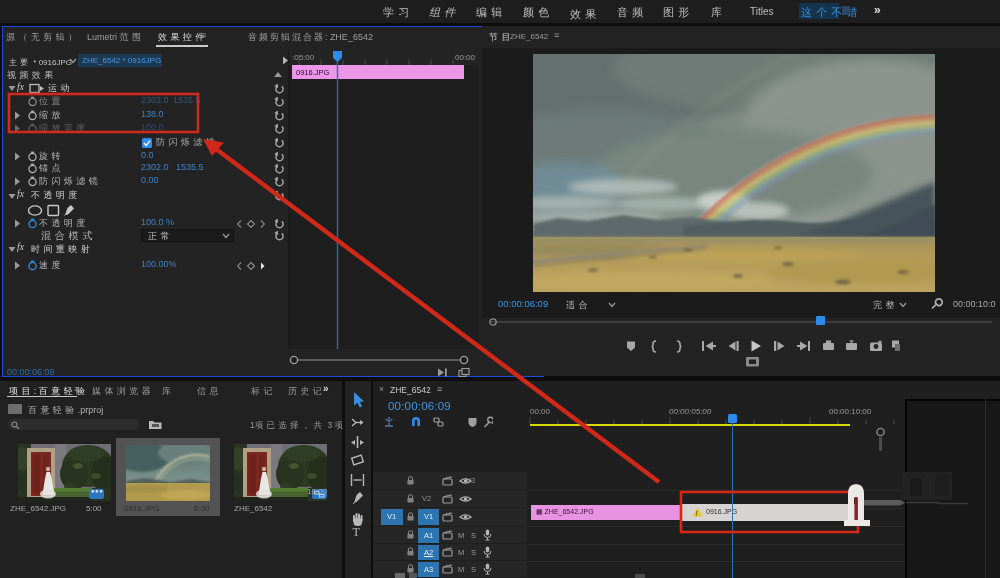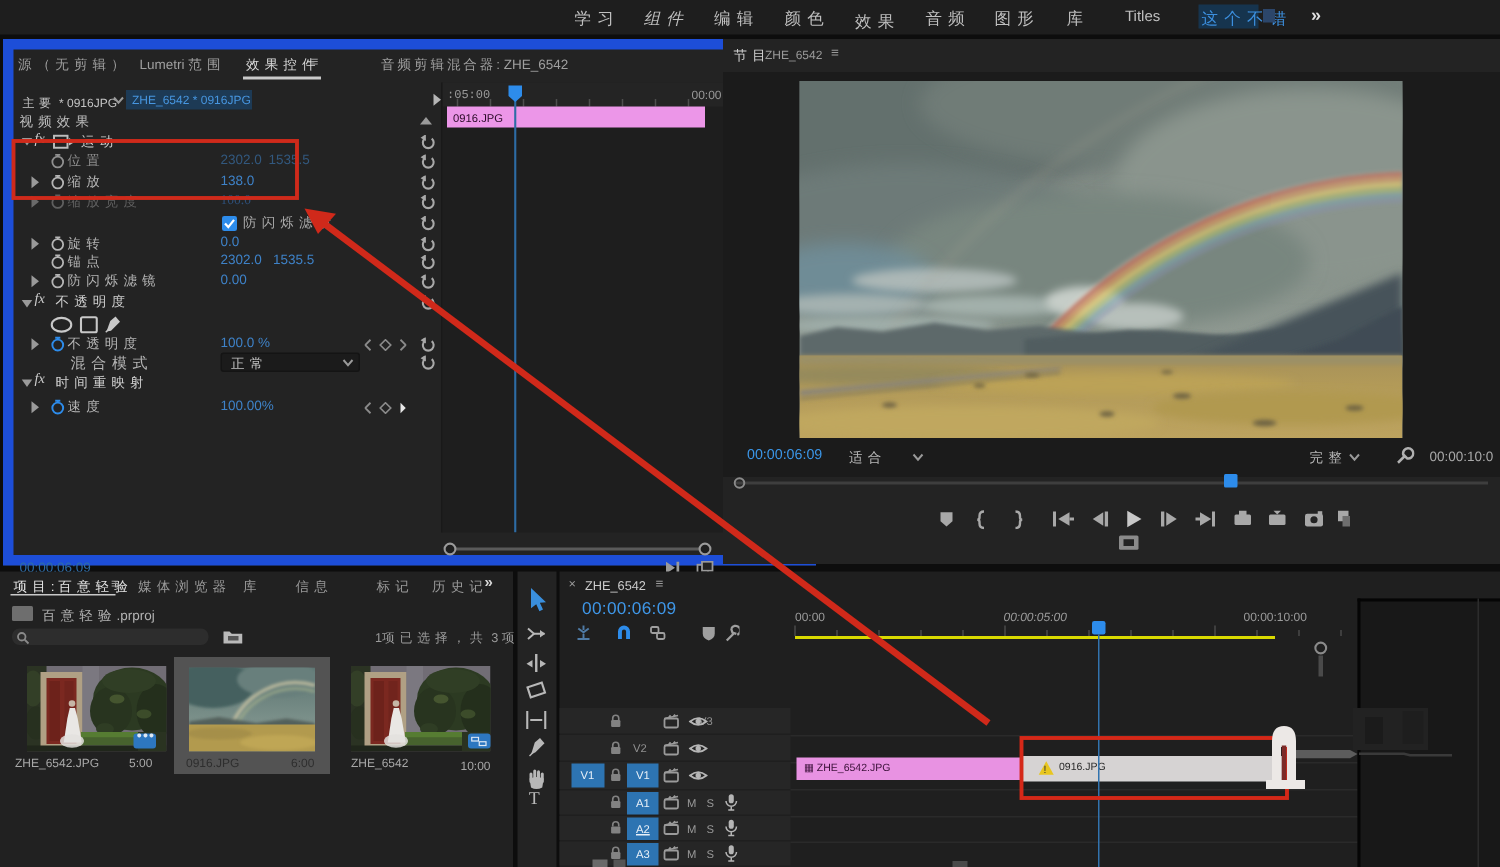--- a/index.html
+++ b/index.html
@@ -20,42 +20,42 @@
 <div class="t" style="left:570px;top:7px;font-size:11px;color:#bfbfbf;"><span class="cjk">效果</span></div>
 <div class="t" style="left:617px;top:5px;font-size:11px;color:#bfbfbf;"><span class="cjk">音频</span></div>
 <div class="t" style="left:663px;top:5px;font-size:11px;color:#bfbfbf;"><span class="cjk">图形</span></div>
 <div class="t" style="left:711px;top:5px;font-size:11px;color:#bfbfbf;"><span class="cjk">库</span></div>
 <div class="t" style="left:750px;top:6px;font-size:10px;color:#bfbfbf;">Titles</div>
 <div class="abs" style="left:799px;top:3px;width:40px;height:16px;background:#16344e;"></div>
 <div class="t" style="left:801px;top:5px;font-size:11px;color:#3c8fde;"><span class="cjk">这个不错</span></div>
 <div class="abs" style="left:842px;top:6px;width:8px;height:9px;background:#2c466a;"></div>
 <div class="t" style="left:874px;top:3px;font-size:12px;color:#e0e0e0;font-weight:bold;">»</div>
 
-<div class="panel" id="ecp" style="left:2px;top:26px;width:542px;height:351px;background:#232323;border:7px solid #1d4ed8;box-sizing:border-box;">
+<div class="panel" id="ecp" style="left:2px;top:26px;width:542px;height:351px;background:#232323;border:1px solid #1d4ed8;box-sizing:border-box;">
 
   <div class="t" style="left:3px;top:4px;font-size:9px;color:#9f9f9f;"><span class="cjk">源（无剪辑）</span></div>
   <div class="t" style="left:84px;top:4px;font-size:9px;color:#9f9f9f;">Lumetri <span class="cjk">范围</span></div>
   <div class="t" style="left:155px;top:4px;font-size:9px;color:#dadada;"><span class="cjk">效果控件</span></div>
   <div class="t" style="left:198px;top:3px;font-size:9px;color:#9f9f9f;">≡</div>
   <div class="abs" style="left:153px;top:18px;width:52px;height:1.5px;background:#c9c9c9;"></div>
   <div class="t" style="left:216px;top:4px;font-size:9px;color:#9f9f9f;"><span style="letter-spacing:0.22em;margin-left:29px;">音频剪辑混合器</span>: ZHE_6542</div>
 
   <div class="t" style="left:6px;top:29.5px;font-size:8px;color:#c4c4c4;"><span class="cjk">主要</span> * 0916JPG</div>
   <svg class="abs" style="left:66px;top:31px;" width="8" height="6">
         <path d="M1 1 L4 4.5 L7 1" stroke="#9a9a9a" stroke-width="1.3" fill="none"></path>
       </svg>
   <div class="abs" style="left:75px;top:27px;width:84px;height:13px;background:#1d3a55;"></div>
   <div class="t" style="left:79px;top:29px;font-size:8px;color:#4796e0;">ZHE_6542 * 0916JPG</div>
   <svg class="abs" style="left:279px;top:29px;" width="7" height="9">
         <path d="M1 0.5 L6 4.5 L1 8.5 z" fill="#b5b5b5"></path>
       </svg>
 
   <div class="abs" style="left:286px;top:22px;width:189px;height:300px;background:#1e1e1e;"></div>
   <div class="abs" style="left:286px;top:22px;width:189px;height:16px;background:#242424;"></div>
-  <div class="t" style="left:289px;top:26px;font-size:8px;color:#9a9a9a;font-family:Liberation Mono, monospace;">:05:00</div>
+  <div class="t" style="left:289px;top:26px;font-size:8px;color:#9a9a9a;">:05:00</div>
   <div class="t" style="left:452px;top:26px;font-size:8px;color:#9a9a9a;">00:00</div>
   <svg class="abs" style="left:286px;top:22px;" width="189" height="300">
     <g stroke="#4e4e4e" stroke-width="1">
       <line x1="10" y1="11" x2="10" y2="16"></line>
           <line x1="32" y1="11" x2="32" y2="16"></line>
       <line x1="54" y1="11" x2="54" y2="16"></line>
           <line x1="76" y1="11" x2="76" y2="16"></line>
       <line x1="98" y1="11" x2="98" y2="16"></line>
           <line x1="120" y1="11" x2="120" y2="16"></line>
       <line x1="142" y1="11" x2="142" y2="16"></line>
@@ -121,21 +121,21 @@
 
   <svg class="abs" style="left:11px;top:97px;" width="7" height="9">
           <path d="M1 0.5 L6 4.5 L1 8.5 z" fill="#6a6a6a"></path>
         </svg>
   <svg class="abs" style="left:24px;top:96px;" width="11" height="11">
           <circle cx="5.5" cy="6" r="3.6" fill="none" stroke="#5f5f5f" stroke-width="1.2"></circle>
           <line x1="3.8" y1="1.2" x2="7.2" y2="1.2" stroke="#5f5f5f" stroke-width="1.2"></line>
           <line x1="5.5" y1="1.2" x2="5.5" y2="2.6" stroke="#5f5f5f" stroke-width="1.2"></line>
         </svg>
   <div class="t" style="left:36px;top:95px;font-size:9px;color:#606060;"><span class="cjk">缩放宽度</span></div>
-  <div class="t" style="left:138px;top:95px;font-size:9px;color:#2e4f78;font-family:Liberation Serif, serif;">100.0</div>
+  <div class="t" style="left:138px;top:95px;font-size:9px;color:#2e4f78;">100.0</div>
 
   <div class="abs" style="left:139px;top:111px;width:10px;height:10px;background:#2d8ceb;border-radius:1.5px;"></div>
   <svg class="abs" style="left:139px;top:111px;" width="10" height="10">
           <path d="M2 5 L4.2 7.4 L8 2.6" fill="none" stroke="#fff" stroke-width="1.5"></path>
         </svg>
   <div class="t" style="left:153px;top:109px;font-size:9px;color:#aaaaaa;"><span class="cjk">防闪烁滤镜</span></div>
 
   <svg class="abs" style="left:11px;top:125px;" width="7" height="9">
           <path d="M1 0.5 L6 4.5 L1 8.5 z" fill="#9a9a9a"></path>
         </svg>
@@ -532,21 +532,21 @@
   <svg class="abs" style="left:314px;top:110px;" width="11" height="7">
         <rect x="0.5" y="0.5" width="4.5" height="2.5" fill="none" stroke="#dfe9f5" stroke-width="0.8"></rect>
         <rect x="5.5" y="3.5" width="4.5" height="2.5" fill="none" stroke="#dfe9f5" stroke-width="0.8"></rect>
       </svg>
 
   <div class="t" style="left:10px;top:123px;font-size:8px;color:#a8a8a8;">ZHE_6542.JPG</div>
   <div class="t" style="left:86px;top:123px;font-size:8px;color:#a8a8a8;">5:00</div>
   <div class="t" style="left:124px;top:123px;font-size:8px;color:#2e2e2e;">0916.JPG</div>
   <div class="t" style="left:194px;top:123px;font-size:8px;color:#2e2e2e;">6:00</div>
   <div class="t" style="left:234px;top:123px;font-size:8px;color:#a8a8a8;">ZHE_6542</div>
-  <div class="t" style="left:307px;top:125px;font-size:8px;color:#a8a8a8;">10:00</div>
+  <div class="t" style="left:307px;top:106px;font-size:8px;color:#a8a8a8;">10:00</div>
 </div>
 
 <div class="panel" id="tools" style="left:345px;top:381px;width:26px;height:197px;background:#232323;">
   <svg class="abs" style="left:3px;top:10px;" width="20" height="145" viewBox="0 0 20 145">
 
     <path d="M6 1 L6 14.5 L9.5 11.8 L11.6 16.5 L14 15.4 L11.9 10.8 L16 10.5 z" fill="#3a8fdd"></path>
 
     <g stroke="#b8b8b8" stroke-width="1.3" fill="none">
       <path d="M4 28 l4 3.5 l-4 3.5"></path>
           <line x1="8" y1="31.5" x2="15" y2="31.5"></line>

